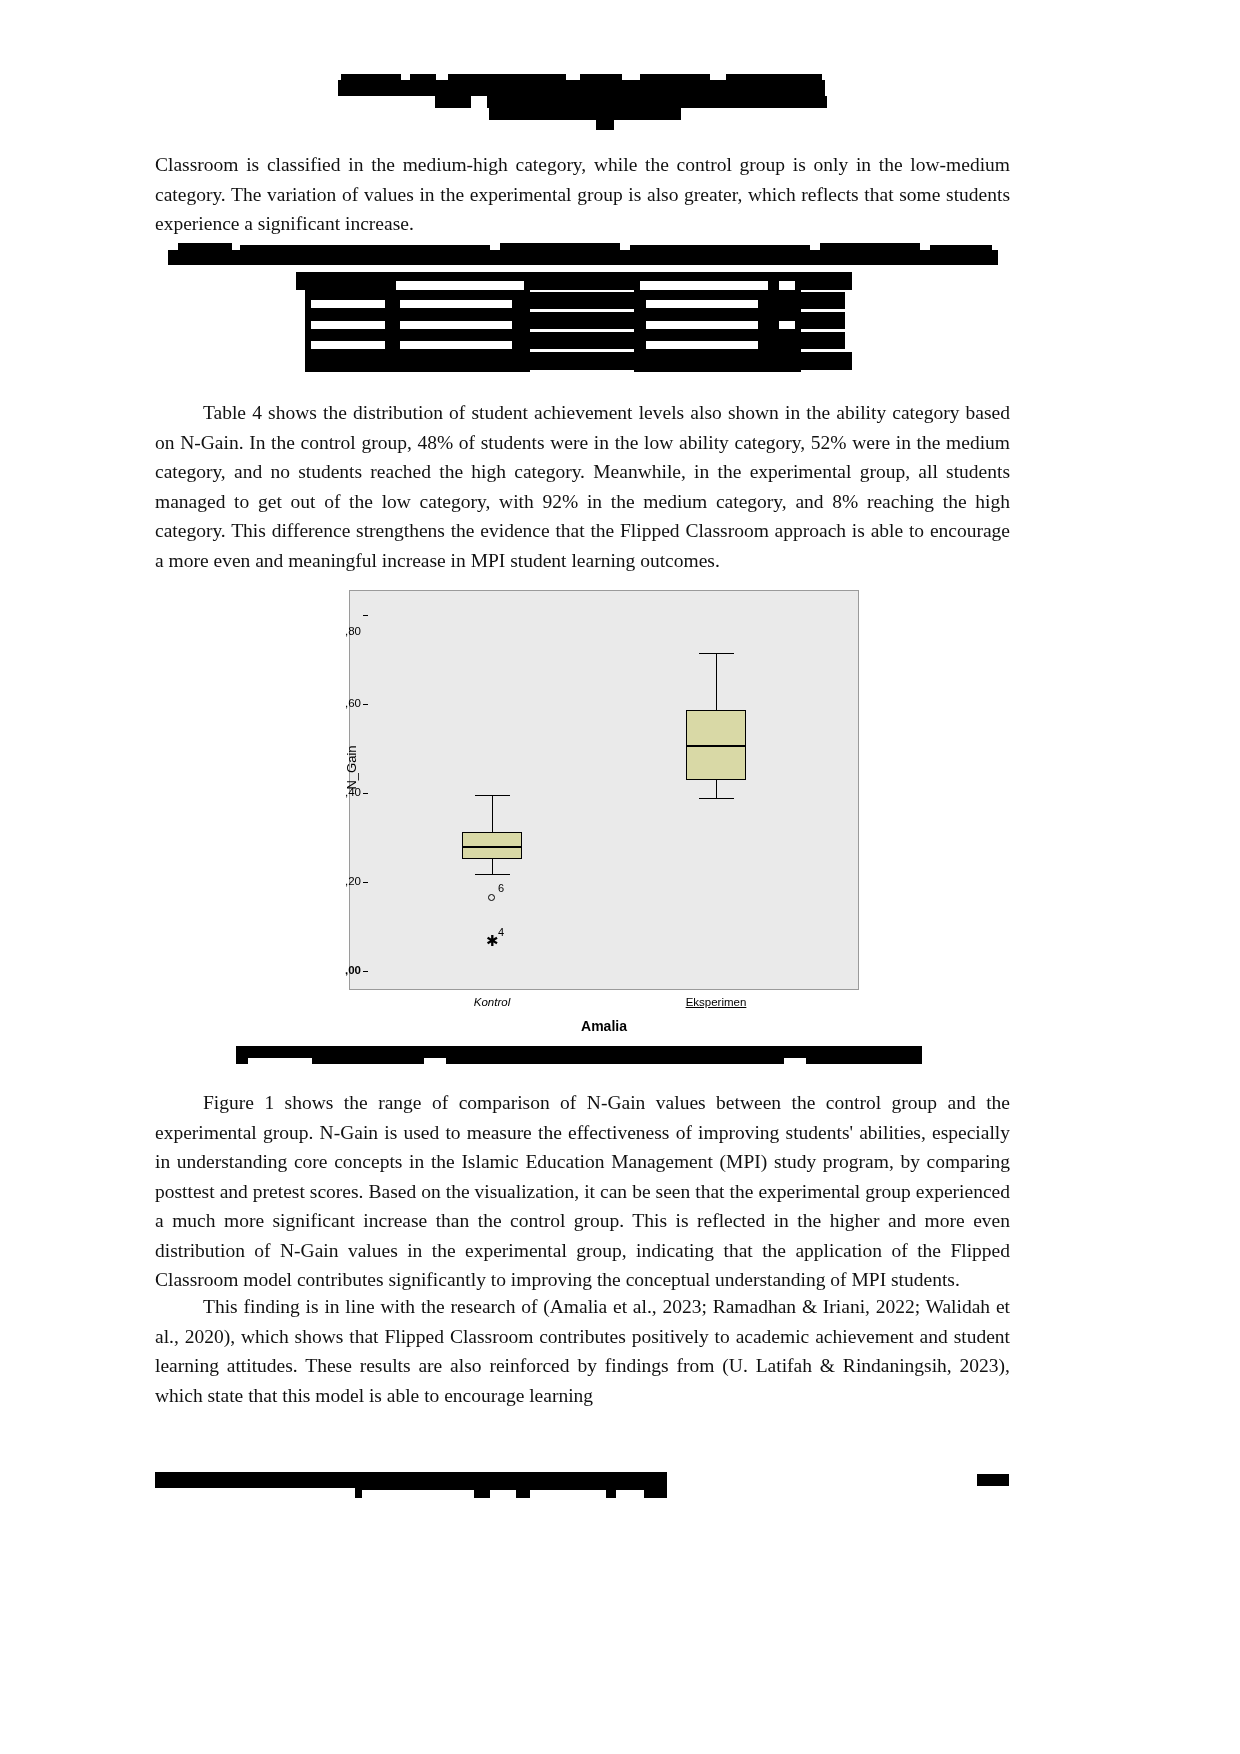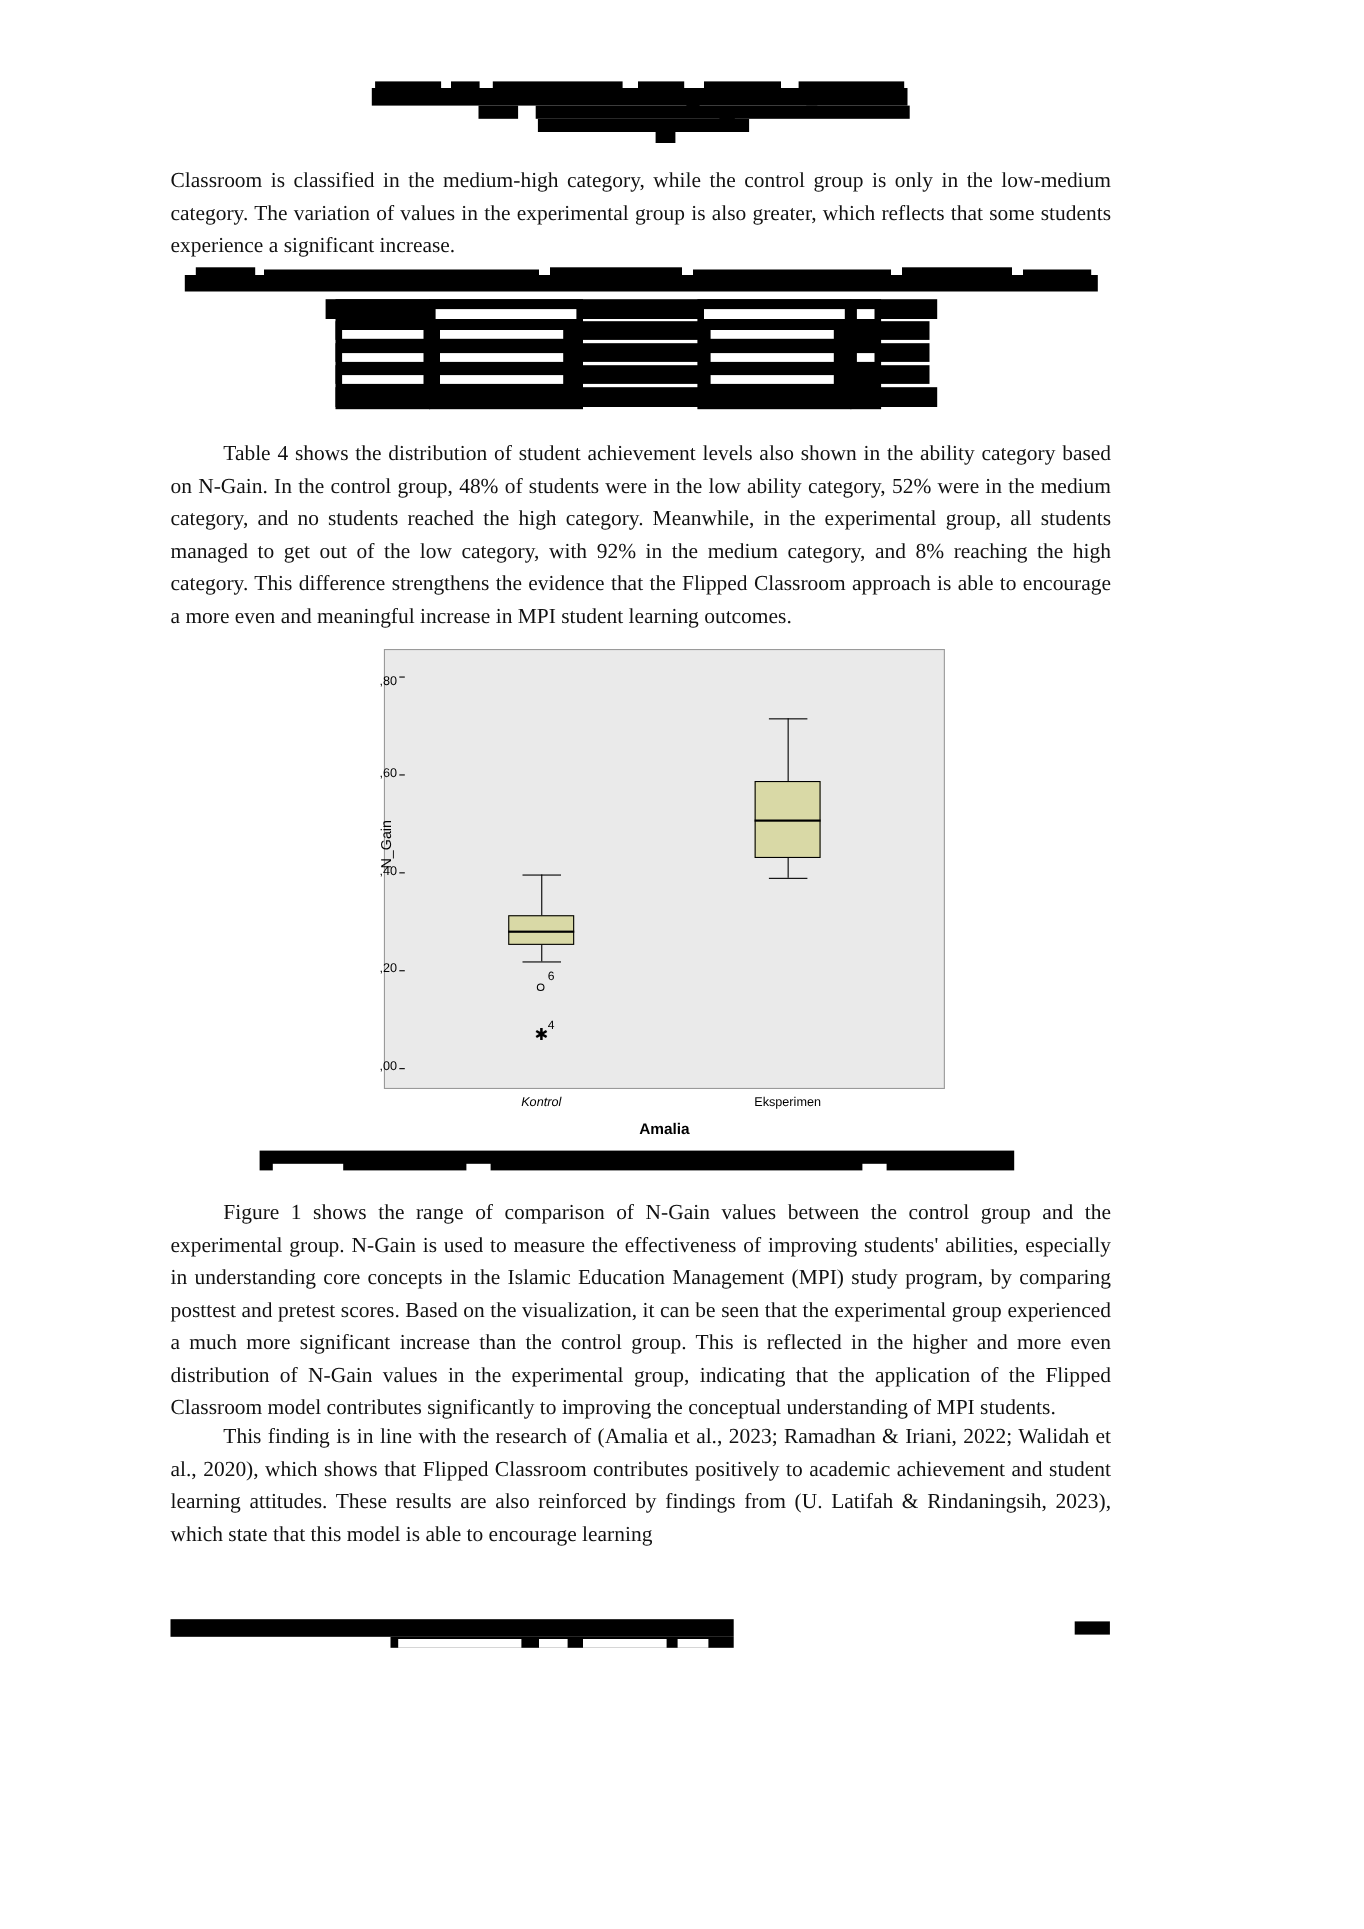--- a/index.html
+++ b/index.html
@@ -197,29 +197,29 @@
     <div class="redact" style="left:779px;top:321px;width:16px;height:8px;background:#ffffff;"></div>
   </div>
 
   <div class="para" style="left:155px;top:398px;width:855px;"><span class="indent"></span><span>Table 4 shows the distribution of student achievement levels also shown in the ability category based on N-Gain. In the control group, 48% of students were in the low ability category, 52% were in the medium category, and no students reached the high category. Meanwhile, in the experimental group, all students managed to get out of the low category, with 92% in the medium category, and 8% reaching the high category. This difference strengthens the evidence that the Flipped Classroom approach is able to encourage a more even and meaningful increase in MPI student learning outcomes.</span></div>
 
   <div class="figure-wrap">
     <div class="plot-bg"></div>
 
     <div class="y-axis-label">N_Gain</div>
 
-    <div class="y-tick" style="left:-22px;top:24px;">,80</div>
+    <div class="y-tick" style="left:-22px;top:35px;">,80</div>
     <div class="y-tick-mark" style="left:14px;top:25px;"></div>
     <div class="y-tick" style="left:-22px;top:107px;">,60</div>
     <div class="y-tick-mark" style="left:14px;top:114px;"></div>
     <div class="y-tick" style="left:-22px;top:196px;">,40</div>
     <div class="y-tick-mark" style="left:14px;top:203px;"></div>
     <div class="y-tick" style="left:-22px;top:285px;">,20</div>
     <div class="y-tick-mark" style="left:14px;top:292px;"></div>
-    <div class="y-tick" style="left:-22px;top:374px;">,00</div>
+    <div class="y-tick" style="left:-22px;top:374px;font-weight:bold;">,00</div>
     <div class="y-tick-mark" style="left:14px;top:381px;"></div>
 
     <div>
 
       <div class="whisker-v" style="left:143px;top:205px;height:42px;"></div>
       <div class="whisker-cap" style="left:126px;top:205px;width:35px;"></div>
 
       <div class="box" style="left:113px;top:242px;width:60px;height:27px;"></div>
 
       <div class="median" style="left:113px;top:256px;width:60px;"></div>
@@ -240,21 +240,21 @@
 
       <div class="box" style="left:337px;top:120px;width:60px;height:70px;"></div>
 
       <div class="median" style="left:337px;top:155px;width:60px;"></div>
 
       <div class="whisker-v" style="left:367px;top:190px;height:18px;"></div>
       <div class="whisker-cap" style="left:350px;top:208px;width:35px;"></div>
     </div>
 
     <div class="x-tick-label" style="left:83px;top:406px;font-style:italic;">Kontrol</div>
-    <div class="x-tick-label" style="left:307px;top:406px;">Eksperimen</div>
+    <div class="x-tick-label" style="left:307px;top:406px;text-decoration:underline;">Eksperimen</div>
     <div class="x-axis-title" style="top:428px;">Amalia</div>
   </div>
 
   <div>
     <div class="redact" style="left:236px;top:1046px;width:686px;height:18px;"></div>
     <div class="redact" style="left:248px;top:1058px;width:64px;height:10px;background:#ffffff;"></div>
     <div class="redact" style="left:424px;top:1058px;width:22px;height:10px;background:#ffffff;"></div>
     <div class="redact" style="left:784px;top:1058px;width:22px;height:10px;background:#ffffff;"></div>
   </div>
 

